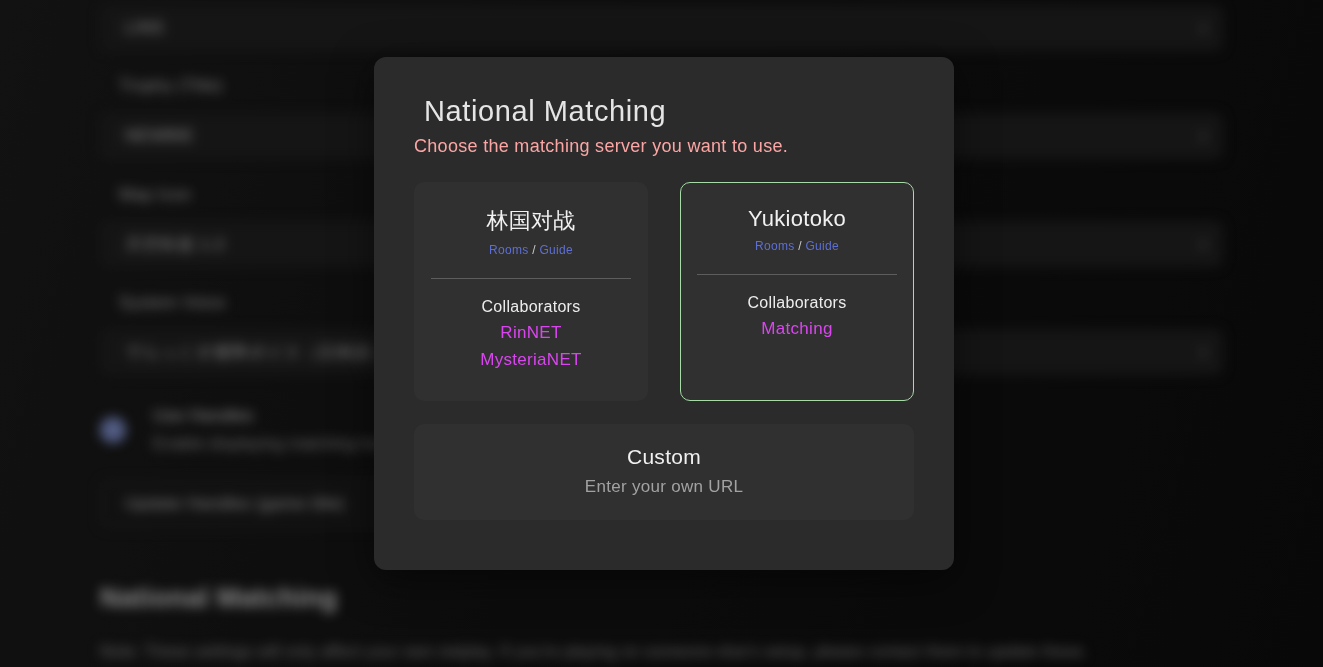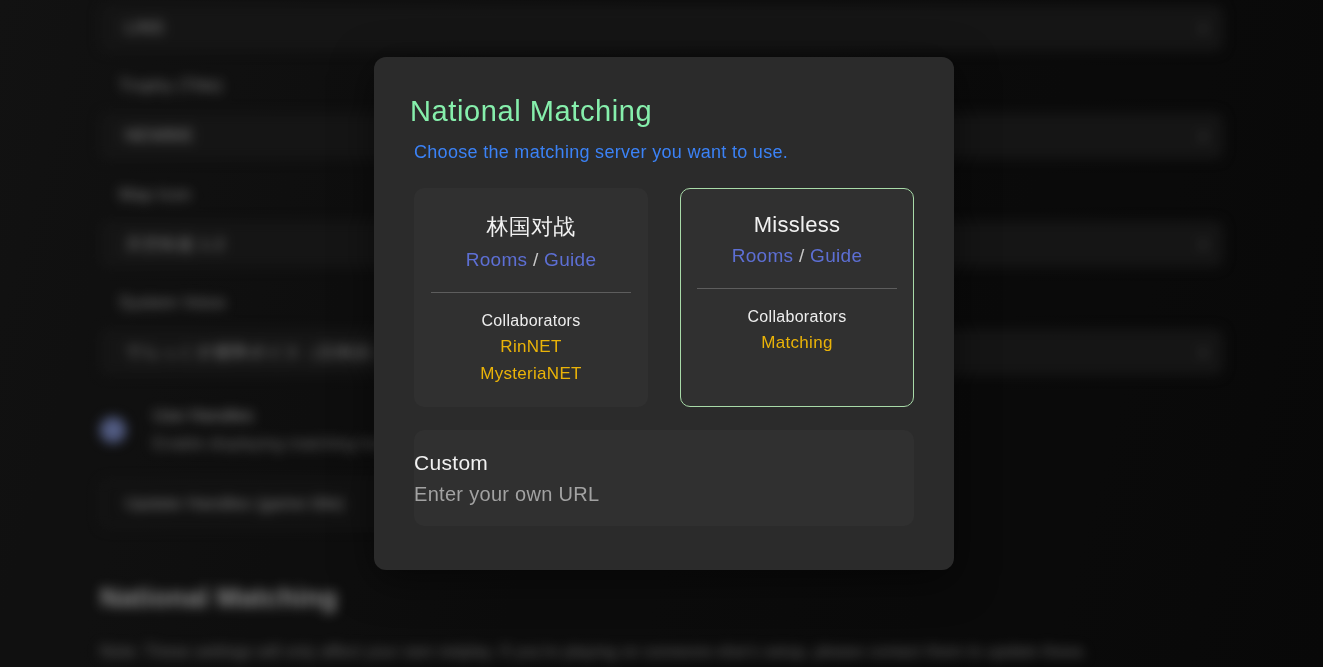--- a/index.html
+++ b/index.html
@@ -62,51 +62,51 @@
   }
 
   
   .modal {
     position:absolute; left:374px; top:57px; width:580px; height:513px;
     background:#2b2b2b; border-radius:12px;
     box-shadow:0 10px 40px rgba(0,0,0,.5);
     color:#f0f0f0;
   }
   .modal-title {
-    margin:38px 36px 0; font-size:29px; font-weight:500;
-    color:#86efac; letter-spacing:.6px;
+    margin:38px 50px 0; font-size:29px; font-weight:500;
+    color:#e5e5e5; letter-spacing:.6px;
   }
   .modal-sub {
-    margin:14px 40px 0; font-size:18px; color:#3b82f6;
+    margin:8px 40px 0; font-size:18px; color:#fca5a5;
   }
   .cards-row {
     display:flex; gap:32px; margin:25px 40px 0;
   }
   .server-card {
     flex:1; height:219px;
     background:#303030; border-radius:10px;
     border:1.5px solid transparent;
     display:flex; flex-direction:column; align-items:center;
     cursor:pointer;
   }
   .server-card.selected { border-color:#a8daa8; }
   .server-name { margin-top:23px; font-size:22px; color:#f1f1f1; }
-  .server-links { margin-top:7px; font-size:19px;text-align:center; }
+  .server-links { margin-top:7px; font-size:12px;text-align:center; }
   .server-links .lnk { color:#5d6fd4; cursor:pointer; }
   .server-links .sep { color:#c9c9c9; }
   .card-divider { width:200px; height:1px; background:#5d5d5d; margin-top:21px; }
   .collab-head { margin-top:19px; font-size:16px; color:#ededed; }
-  .collab-name { margin-top:7px; font-size:17px; color:#eab308; }
+  .collab-name { margin-top:7px; font-size:17px; color:#d946ef; }
   .custom-card {
     margin:23px 40px 0; height:96px;
     background:#303030; border-radius:10px;
-    text-align:left; cursor:pointer;
+    text-align:center; cursor:pointer;
   }
   .custom-title { padding-top:21px; font-size:21px; color:#f1f1f1; }
-  .custom-sub { margin-top:8px; font-size:20px; color:#a2a2a2; }
+  .custom-sub { margin-top:8px; font-size:17px; color:#a2a2a2; }
 </style>
 </head>
 <body>
 
 <div class="backdrop"></div>
 
 <div class="bg-content">
 
   <div class="bg-select" style="top:5px">
     <span>LINS</span>
@@ -154,21 +154,21 @@
       <div class="server-links">
         <span class="lnk">Rooms</span><span class="sep"> / </span><span class="lnk">Guide</span>
       </div>
       <div class="card-divider"></div>
       <div class="collab-head">Collaborators</div>
       <div class="collab-name">RinNET</div>
       <div class="collab-name">MysteriaNET</div>
     </div>
 
     <div class="server-card selected">
-      <div class="server-name">Missless</div>
+      <div class="server-name">Yukiotoko</div>
       <div class="server-links">
         <span class="lnk">Rooms</span><span class="sep"> / </span><span class="lnk">Guide</span>
       </div>
       <div class="card-divider"></div>
       <div class="collab-head">Collaborators</div>
       <div class="collab-name">Matching</div>
     </div>
 
   </div>
 

